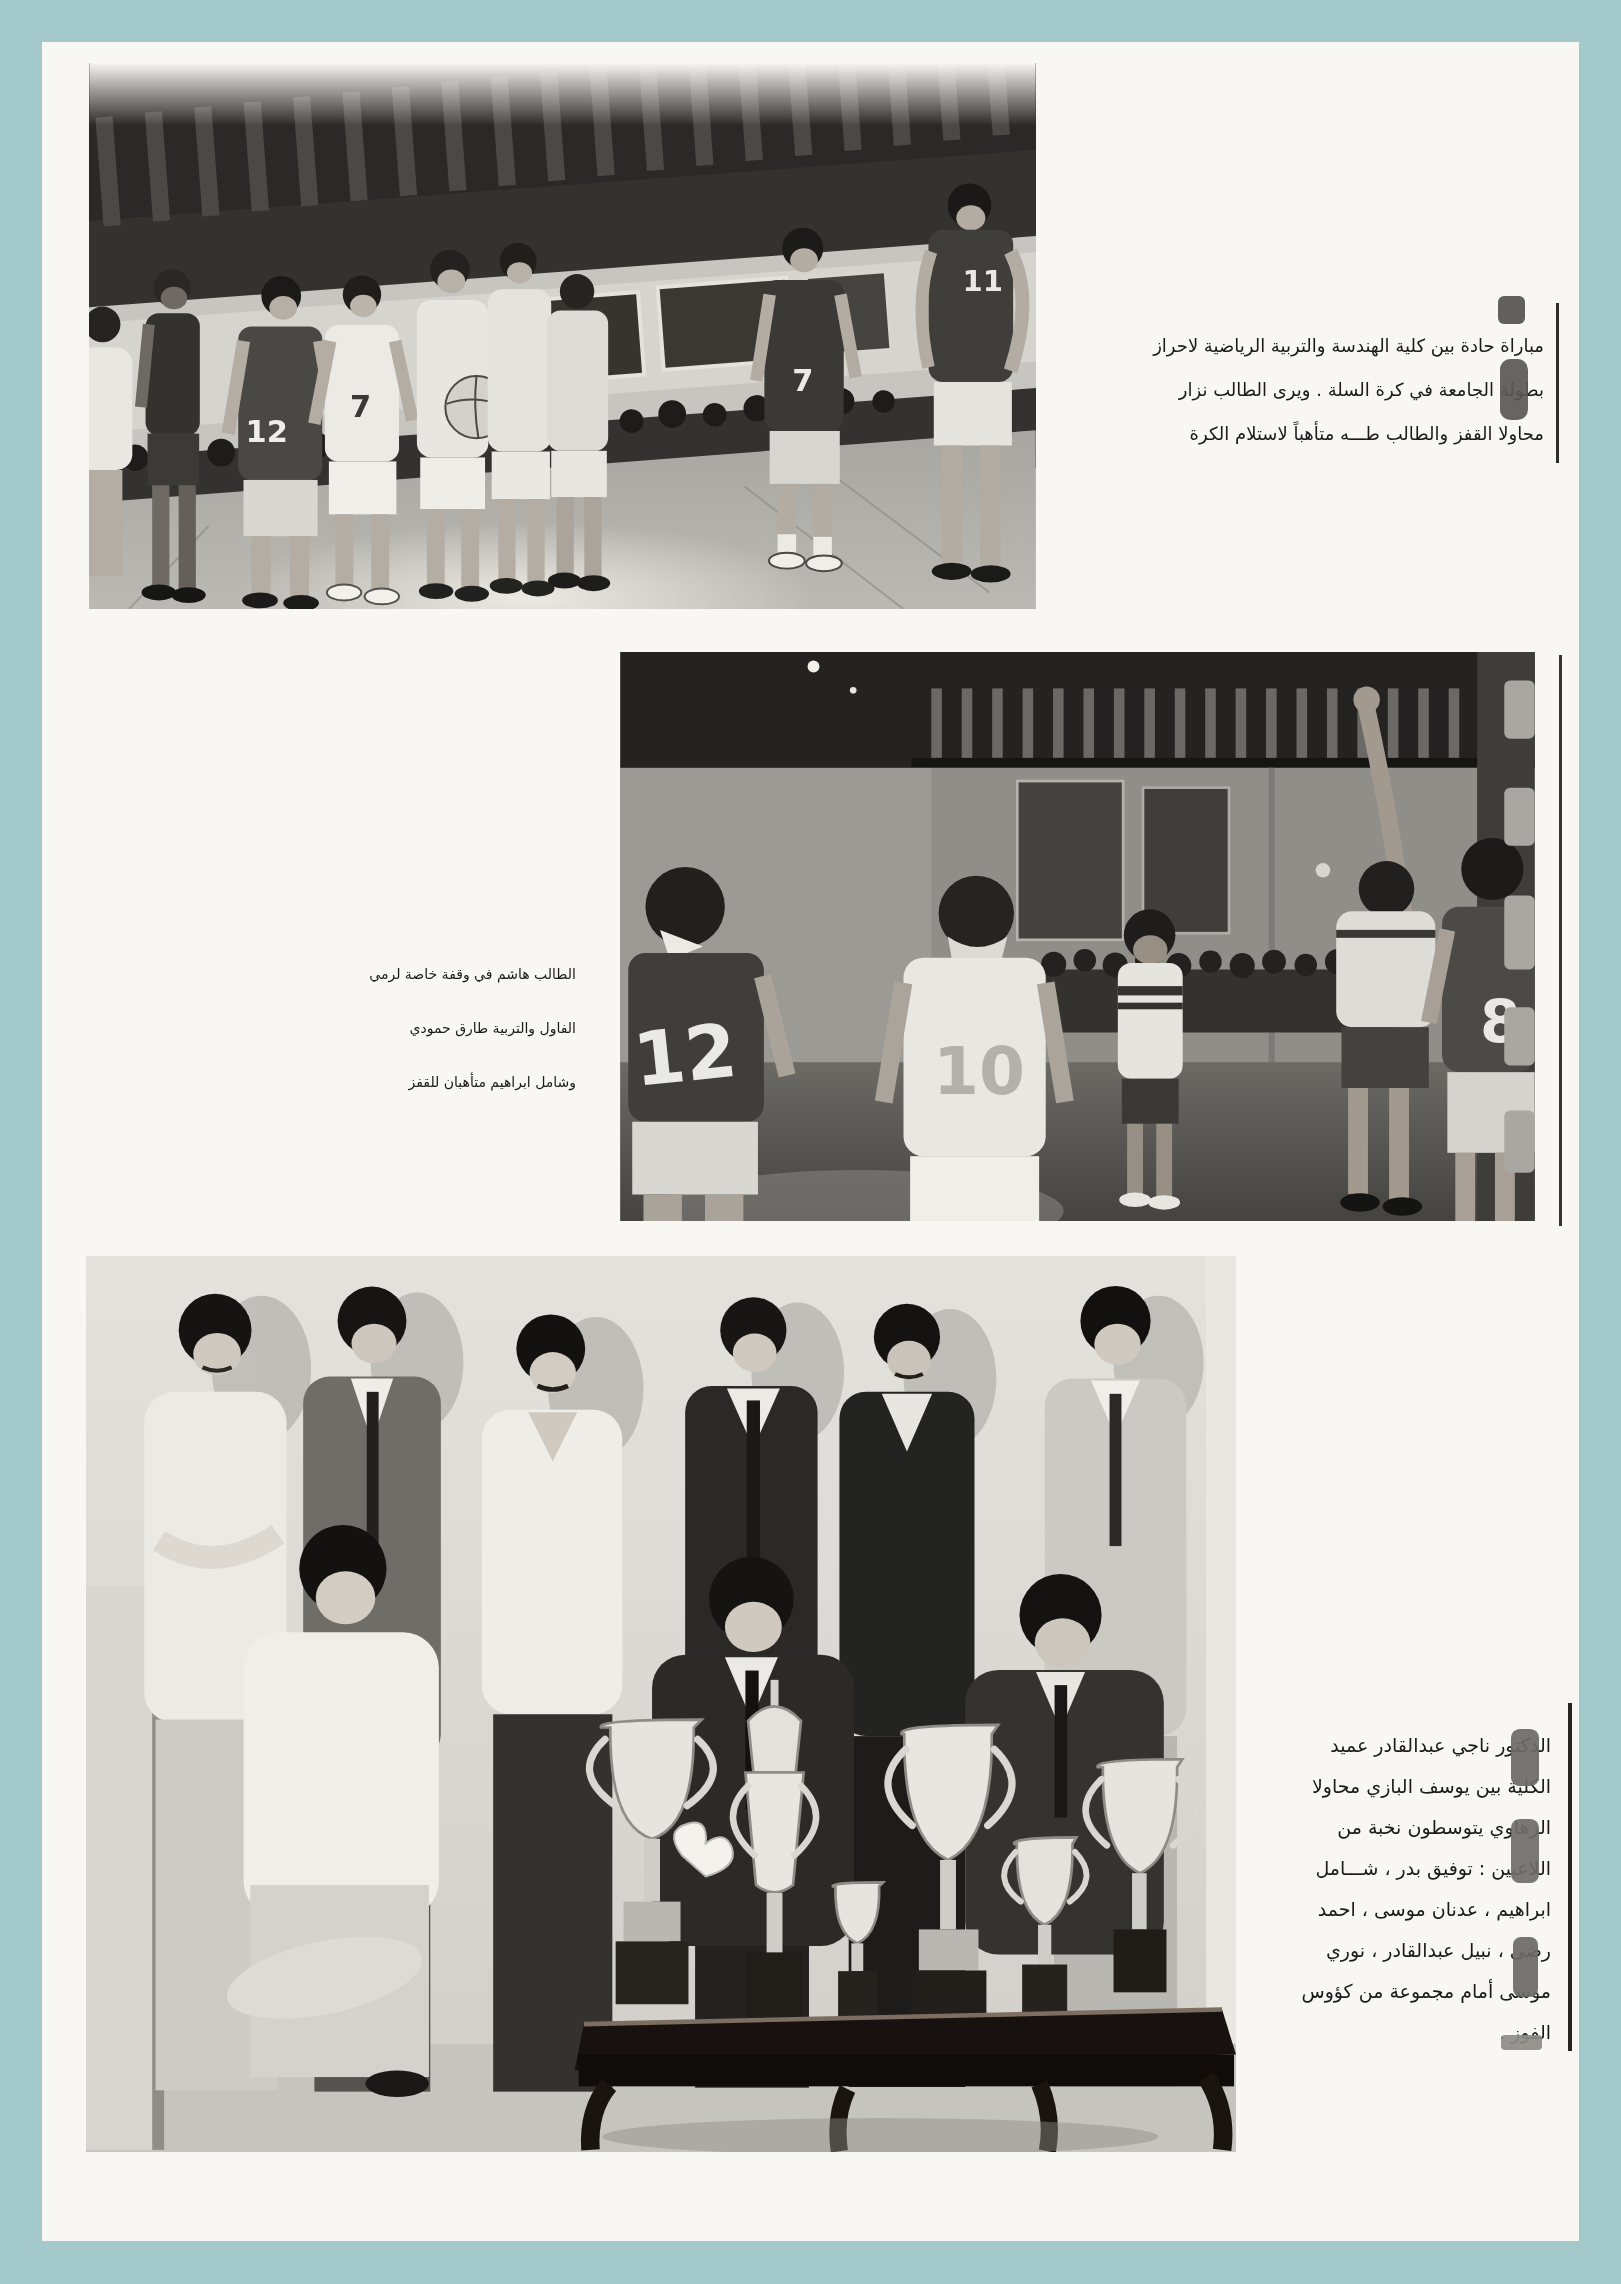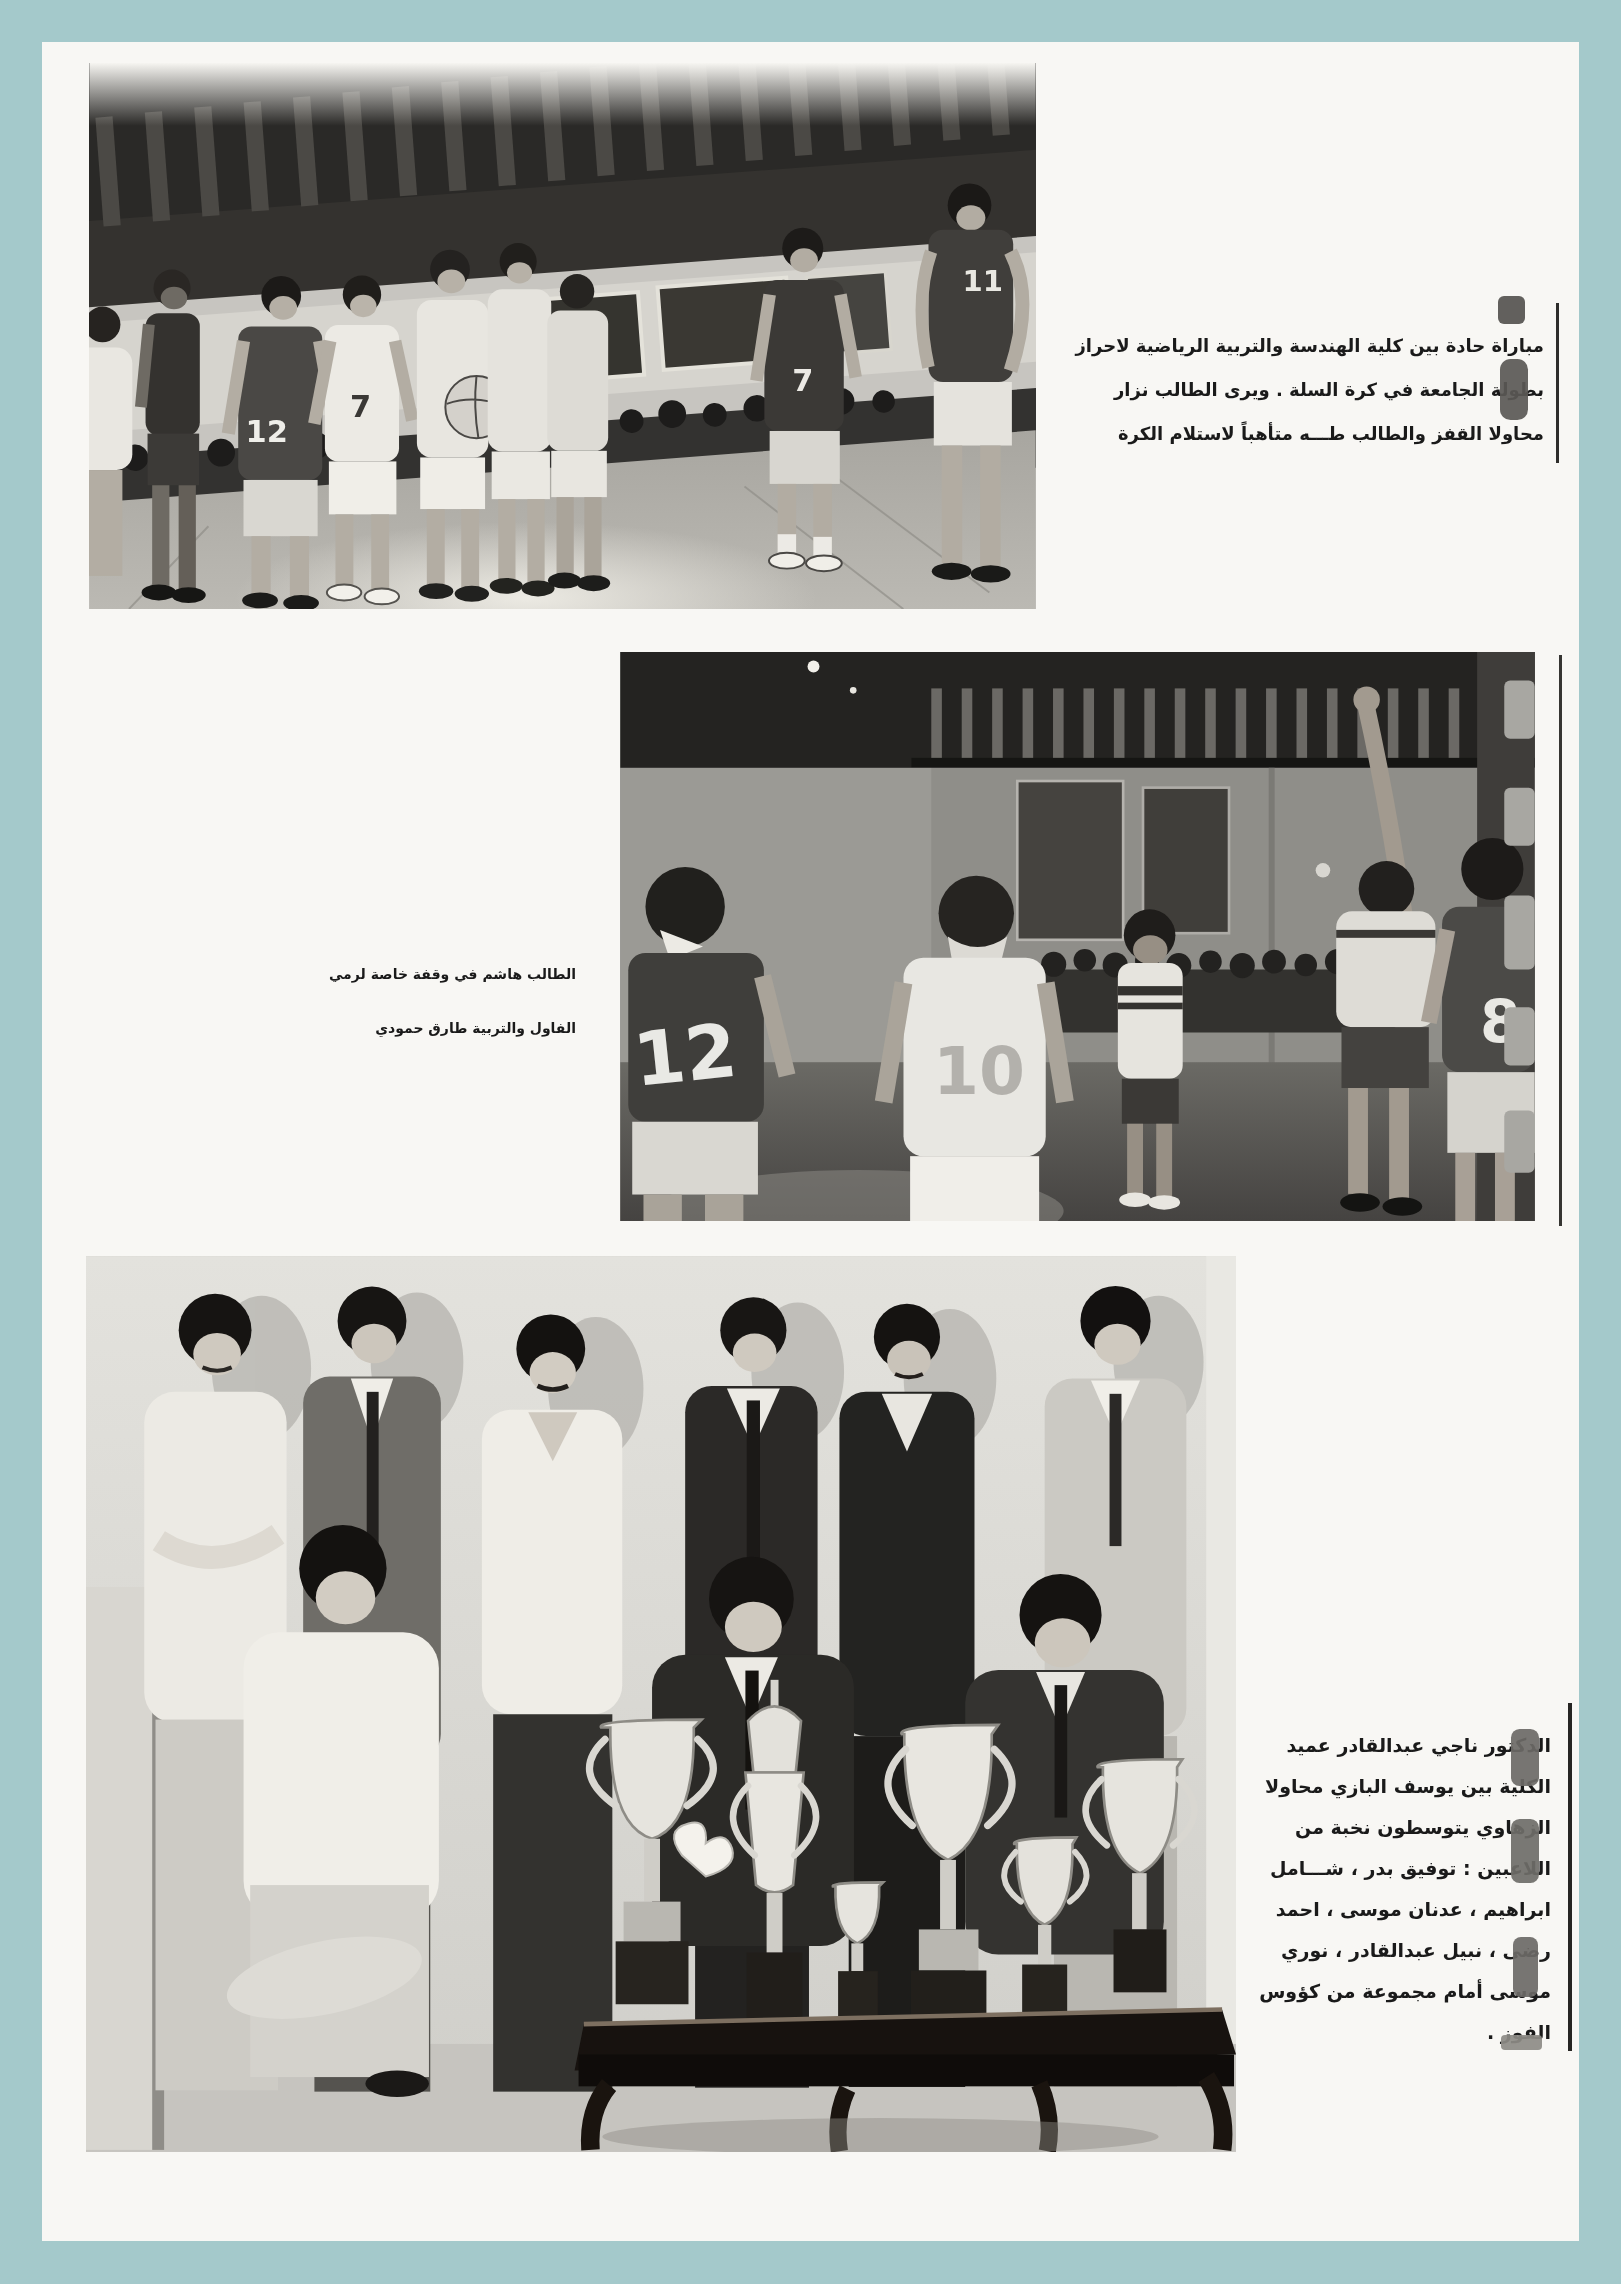--- a/index.html
+++ b/index.html
@@ -4,21 +4,21 @@
 <style>
   html,body{margin:0;padding:0;background:#7fa9ab;}
   .page{position:relative;width:1622px;height:2284px;background:#a4c9cb;overflow:hidden;
         font-family:"DejaVu Sans", sans-serif;}
   .paper{position:absolute;left:42px;top:42px;width:1537px;height:2199px;background:#f8f7f4;}
   .photo{position:absolute;overflow:hidden;background:#c8c6c1;}
   .photo svg{display:block;}
   #photo-top{left:89px;top:63px;width:947px;height:546px;}
   #photo-middle{left:620px;top:652px;width:915px;height:569px;}
   #photo-bottom{left:86px;top:1256px;width:1150px;height:896px;}
-  .caption{position:absolute;direction:rtl;text-align:right;color:#1a1a1a;font-weight:700;}
+  .caption{position:absolute;direction:rtl;text-align:right;color:#1a1a1a;font-weight:400;}
   .caption .ln{white-space:nowrap;}
   #caption-top-right{top:324px;right:78px;font-size:18px;line-height:44px;letter-spacing:-0.3px;}
   #caption-middle-left{top:947px;right:1046px;font-size:14px;line-height:54px;letter-spacing:-0.3px;}
   #caption-bottom-right{top:1725px;right:71px;font-size:19px;line-height:41px;letter-spacing:-0.3px;}
   .rule{position:absolute;background:#2e2d2b;}
   #rule-top{left:1556px;top:303px;width:3.3px;height:160px;}
   #rule-middle{left:1559px;top:655px;width:3.3px;height:571px;background:#363532;}
   #rule-bottom{left:1568px;top:1703px;width:4px;height:348px;background:#262523;}
   .smudge{position:absolute;opacity:.92;}
   #smudge-a{left:1498px;top:296px;width:26.5px;height:28px;border-radius:6px;background:#55534f;}
@@ -355,20 +355,21 @@
         <rect x="1336" y="368" width="46" height="112" rx="9"></rect>
         <rect x="1336" y="537" width="46" height="88" rx="9"></rect>
         <rect x="1336" y="693" width="46" height="94" rx="9"></rect>
       </g>
     </svg>
   </div>
 
   <div class="caption" id="caption-middle-left">
     <div class="ln">الطالب هاشم في وقفة خاصة لرمي</div>
     <div class="ln">الفاول والتربية طارق حمودي</div>
+    <div class="ln">وشامل ابراهيم متأهبان للقفز</div>
   </div>
   <div class="rule" id="rule-middle"></div>
 
   <div class="photo" id="photo-bottom" aria-label="The dean with staff and a group of players in front of trophies">
     <svg viewBox="0 0 1737 1353" width="1150" height="896">
       <defs>
         <linearGradient id="wall3" x1="0" y1="0" x2="0" y2="1">
           <stop offset="0" stop-color="#e3e2dd"></stop>
             <stop offset="1" stop-color="#cfcec9"></stop>
         </linearGradient>

